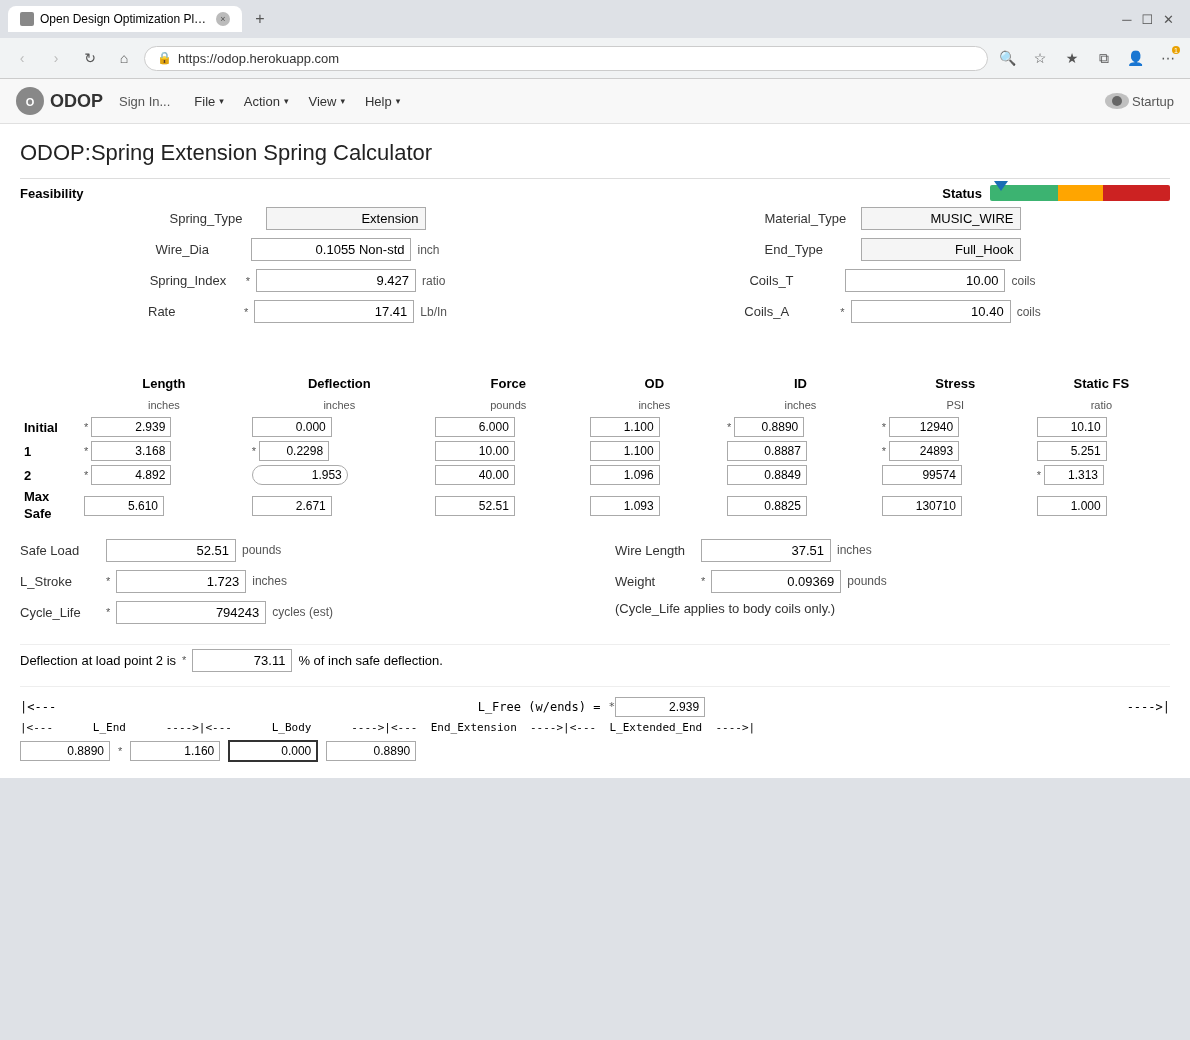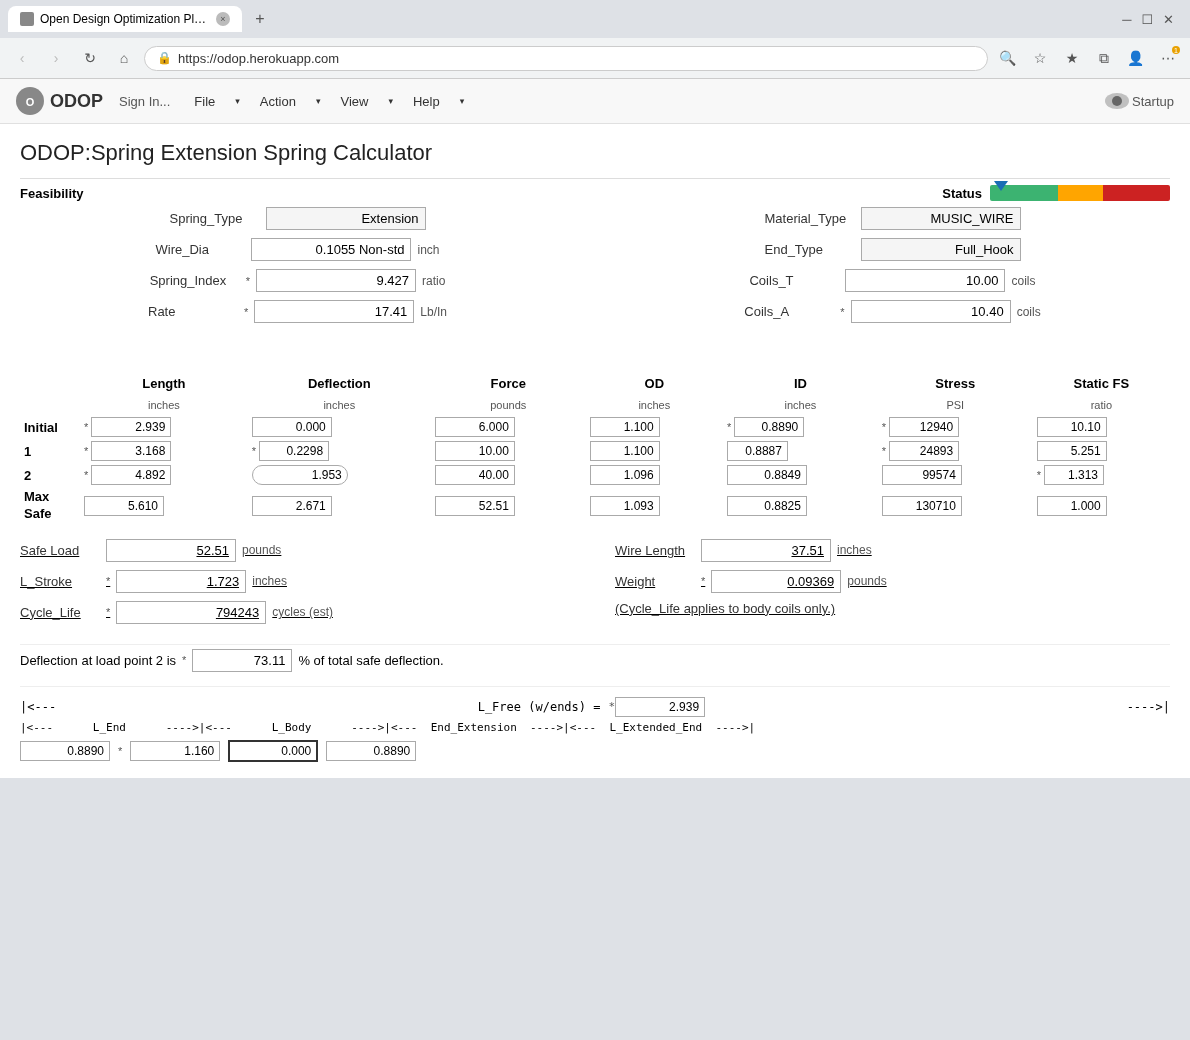--- a/index.html
+++ b/index.html
@@ -21,21 +21,21 @@
 
     
     .app-content { background: #fff; }
 
     
     .navbar { background: #f8f8f8; border-bottom: 1px solid #e0e0e0; display: flex; align-items: center; padding: 8px 16px; gap: 16px; }
     .navbar-brand { display: flex; align-items: center; gap: 6px; font-weight: bold; font-size: 18px; color: #333; }
     .brand-icon { width: 28px; height: 28px; background: #888; border-radius: 50%; display: flex; align-items: center; justify-content: center; color: white; font-size: 10px; font-weight: bold; }
     .navbar-signin { color: #555; font-size: 13px; cursor: pointer; }
     .navbar-menu { display: flex; align-items: center; gap: 4px; }
-    .navbar-menu-item { padding: 4px 8px; color: #333; cursor: pointer; display: flex; align-items: center; gap: 20px; font-size: 13px; }
+    .navbar-menu-item { padding: 4px 8px; color: #333; cursor: pointer; display: flex; align-items: center; gap: 4px; font-size: 13px; }
     .navbar-startup { margin-left: auto; display: flex; align-items: center; color: #555; font-size: 13px; cursor: pointer; }
 
     
     .page-content { padding: 16px 20px; }
     .page-title { font-size: 22px; font-weight: normal; color: #222; margin-bottom: 12px; }
 
     
     .feasibility-row { display: flex; align-items: center; padding: 6px 0; border-top: 1px solid #ddd; }
     .feasibility-label { font-weight: bold; width: 100px; font-size: 13px; }
     .feasibility-value { flex: 1; text-align: center; font-size: 13px; color: #333; letter-spacing: 1px; }
@@ -63,21 +63,21 @@
     
     .results-table { width: 100%; border-collapse: collapse; margin-bottom: 14px; font-size: 12px; margin-top: 41px; }
     .results-table th { text-align: center; padding: 4px 6px; font-weight: bold; font-size: 13px; }
     .results-table th.sub { font-weight: normal; font-size: 11px; color: #555; }
     .results-table td { padding: 2px 4px; }
     .results-table .row-label { font-weight: bold; font-size: 13px; white-space: nowrap; padding-right: 8px; }
     .results-table .row-label.two-line { line-height: 1.3; }
     .cell-input { width: 100%; border: 1px solid #aaa; padding: 2px 5px; font-size: 12px; text-align: right; background: #fff; }
 
     
-    .bottom-grid { display: grid; grid-template-columns: 1fr 1fr; gap: 0 40px; margin-bottom: 12px; text-decoration: underline; }
+    .bottom-grid { display: grid; grid-template-columns: 1fr 1fr; gap: 0 40px; margin-bottom: 12px; }
     .bottom-row { display: flex; align-items: center; margin-bottom: 8px; gap: 6px; }
     .bottom-label { width: 80px; font-size: 13px; color: #333; flex-shrink: 0; }
     .bottom-value { border: 1px solid #aaa; padding: 3px 6px; font-size: 13px; text-align: right; background: #fff; width: 130px; }
     .bottom-unit { font-size: 12px; color: #555; }
 
     .deflection-row { display: flex; align-items: center; gap: 6px; margin-bottom: 14px; font-size: 13px; padding-top: 4px; border-top: 1px solid #eee; }
     .deflection-value { border: 1px solid #aaa; padding: 3px 6px; font-size: 13px; text-align: right; background: #fff; width: 100px; }
 
     
     .diagram-section { border-top: 1px solid #eee; padding-top: 10px; font-size: 12px; }
@@ -294,21 +294,21 @@
               <span style="font-size:11px;color:#555;">* </span>
               <input class="cell-input" type="text" value="0.2298" style="width: 70px;">
             </td>
             <td>
               <input class="cell-input" type="text" value="10.00" style="width: 80px;">
             </td>
             <td>
               <input class="cell-input" type="text" value="1.100" style="width: 70px;">
             </td>
             <td>
-              <input class="cell-input" type="text" value="0.8887" style="width: 61px;">
+              <input class="cell-input" type="text" value="0.8887" style="width: 80px;">
             </td>
             <td style="white-space:nowrap;">
               <span style="font-size:11px;color:#555;">* </span>
               <input class="cell-input" type="text" value="24893" style="width: 70px;">
             </td>
             <td>
               <input class="cell-input" type="text" value="5.251" style="width: 70px;">
             </td>
           </tr>
 
@@ -403,21 +403,21 @@
           <div class="bottom-row">
             <span style="font-size:13px;color:#333;">(Cycle_Life applies to body coils only.)</span>
           </div>
         </div>
       </div>
 
       <div class="deflection-row">
         <span>Deflection at load point 2 is</span>
         <span style="font-size:11px;color:#555;">* </span>
         <input class="deflection-value" type="text" value="73.11" style="">
-        <span>% of total safe deflection.</span>
+        <span>% of inch safe deflection.</span>
       </div>
 
       <div class="diagram-section">
 
         <div style="display:flex;align-items:center;margin-bottom:4px;font-size:12px;font-family:monospace;">
           <span>|&lt;---</span>
           <span style="flex:1;"></span>
           <span style="margin-right:8px;">L_Free (w/ends) =</span>
           <span style="font-size:11px;color:#555;">* </span>
           <input type="text" value="2.939" style="border: 1px solid rgb(170, 170, 170); padding: 2px 5px; font-size: 12px; width: 90px; text-align: right;">

